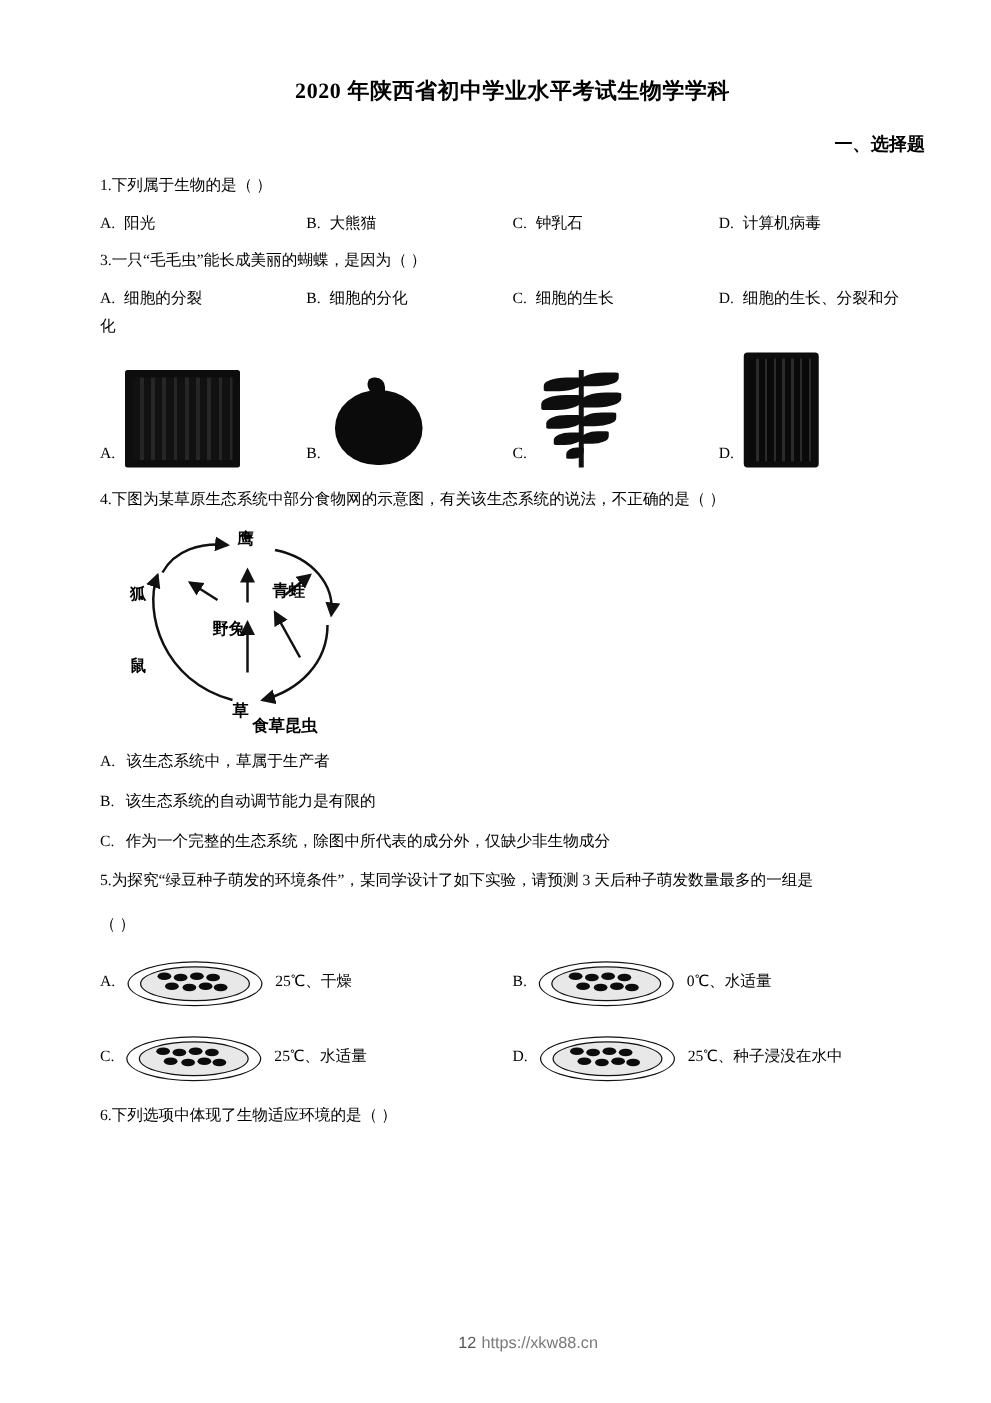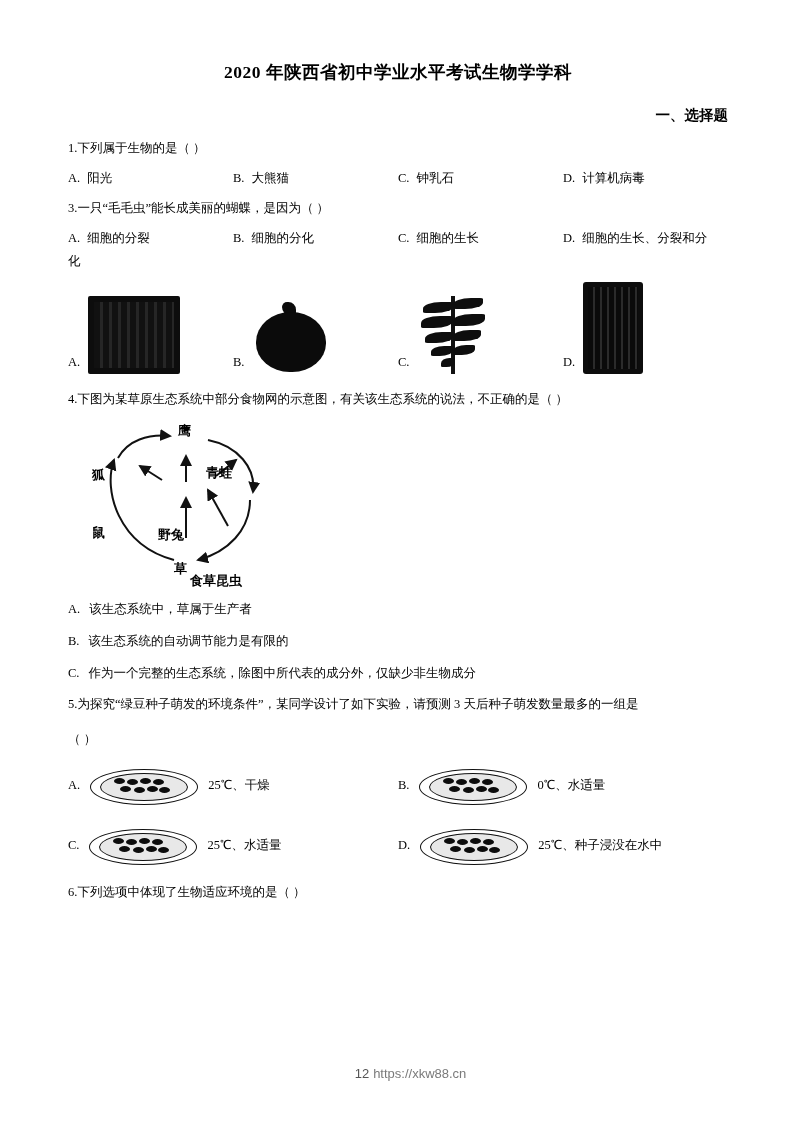--- a/index.html
+++ b/index.html
@@ -10,21 +10,21 @@
   body {
     width: 793px;
     height: 1122px;
     position: relative;
     font-family: "Liberation Serif", serif;
     color: #000000;
     overflow: hidden;
   }
   .page {
     position: absolute;
-    left: 0; top: 0;
+    left: 12px; top: 0;
     width: 751px;
     height: 1122px;
     padding: 0;
   }
   .content {
     position: absolute;
     left: 68px;
     top: 60px;
     width: 660px;
   }
@@ -335,21 +335,21 @@
           <path d="M108,118 L108,78"></path>
           <path d="M108,62 L108,36"></path>
           <path d="M84,60 L62,46"></path>
           <path d="M138,56 L158,40"></path>
           <path d="M150,106 L130,70"></path>
         </g>
       </svg>
       <div class="fw-label" style="left:100px; top:2px;">鹰</div>
       <div class="fw-label" style="left:14px; top:46px;">狐</div>
       <div class="fw-label" style="left:128px; top:44px;">青蛙</div>
-      <div class="fw-label" style="left:80px; top:74px;margin-top:32px;">野兔</div>
+      <div class="fw-label" style="left:80px; top:74px;">野兔</div>
       <div class="fw-label" style="left:14px; top:104px;">鼠</div>
       <div class="fw-label" style="left:112px; top:104px;margin-top:48px;">食草昆虫</div>
       <div class="fw-label" style="left:96px; top:140px;">草</div>
     </div>
 
     <div class="choice-line">
       <span class="opt-label">A.</span>
       <span>该生态系统中，草属于生产者</span>
     </div>
     <div class="choice-line">

